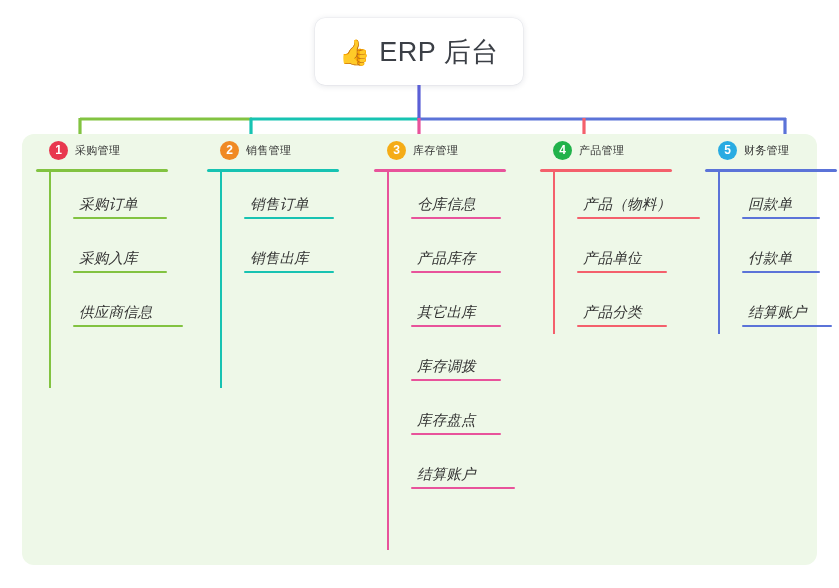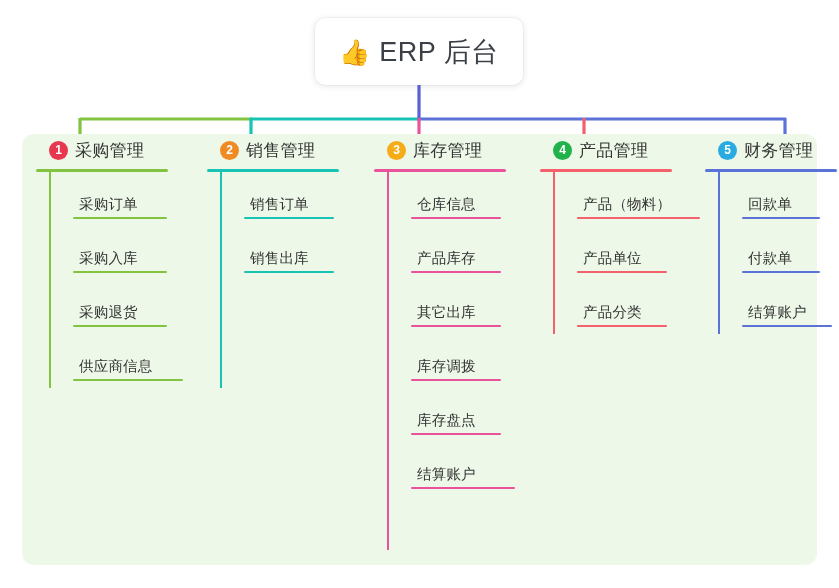--- a/index.html
+++ b/index.html
@@ -96,21 +96,21 @@
     height: 19px;
     border-radius: 50%;
     color: #ffffff;
     font-size: 12px;
     line-height: 19px;
     text-align: center;
     font-weight: 600;
     flex: 0 0 auto;
   }
   .branch-label {
-    font-size: 17px;
+    font-size: 11px;
     color: #333333;
     white-space: nowrap;
     letter-spacing: 0.3px;
   }
   .branch-underline {
     height: 3px;
     border-radius: 2px;
     margin-top: 3px;
   }
   .branch-body {
@@ -130,20 +130,21 @@
     box-sizing: border-box;
   }
   .leaf-text {
     position: absolute;
     left: 6px;
     bottom: 12px;
     font-size: 14.5px;
     color: #333333;
     white-space: nowrap;
     letter-spacing: 0.2px;
+    font-style: italic;
   }
   .leaf-underline {
     position: absolute;
     left: 0;
     bottom: 7px;
     height: 1.6px;
     border-radius: 1px;
   }
 </style>
 </head>
@@ -186,24 +187,20 @@
 
         <div class="leaf-item">
           <span class="leaf-text">采购订单</span>
           <div class="leaf-underline" style="width: 94px; background: rgb(130, 195, 65);"></div>
         </div>
         <div class="leaf-item">
           <span class="leaf-text">采购入库</span>
           <div class="leaf-underline" style="width: 94px; background: rgb(130, 195, 65);"></div>
         </div>
         <div class="leaf-item">
-          <span class="leaf-text">采购退货</span>
-          <div class="leaf-underline" style="width: 94px; background: rgb(130, 195, 65);"></div>
-        </div>
-        <div class="leaf-item">
           <span class="leaf-text">供应商信息</span>
           <div class="leaf-underline" style="width: 110px; background: rgb(130, 195, 65);"></div>
         </div>
       </div>
     </div>
 
     <div class="branch-col" style="left:185px; width:160px;">
       <div class="branch-head">
         <span class="branch-badge" style="background: rgb(240, 138, 36);">2</span>
         <span class="branch-label">销售管理</span>

